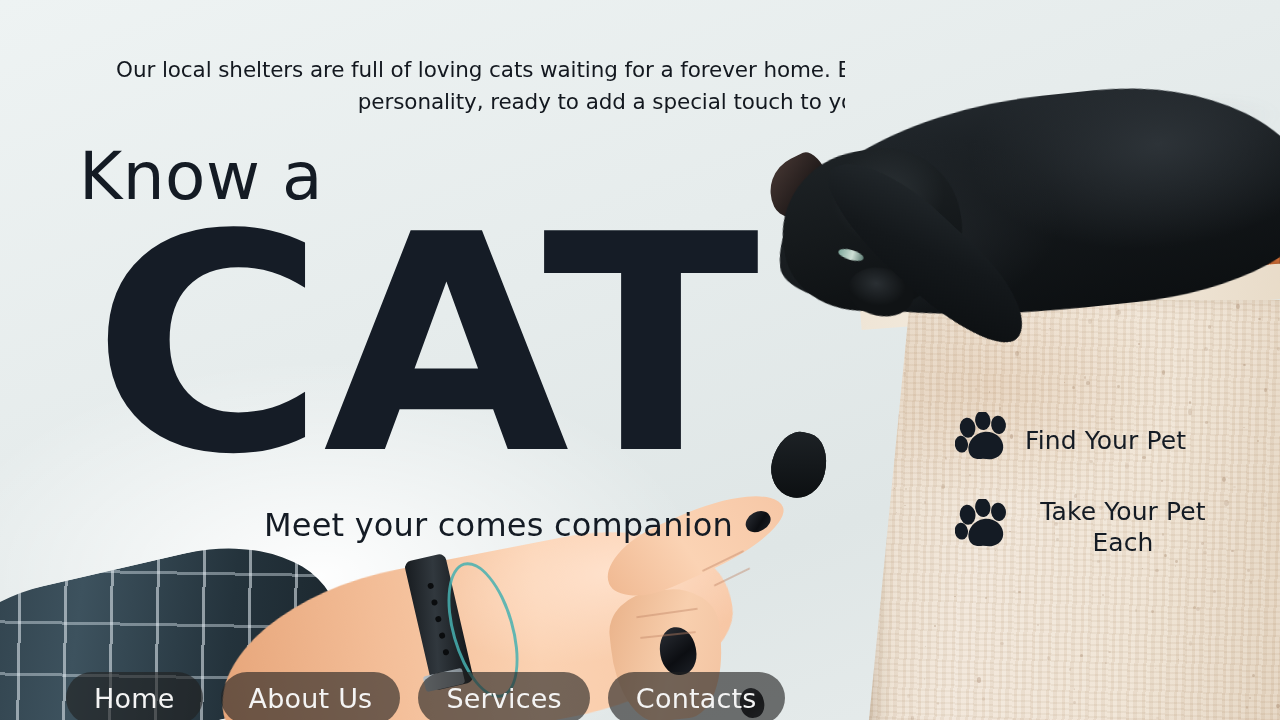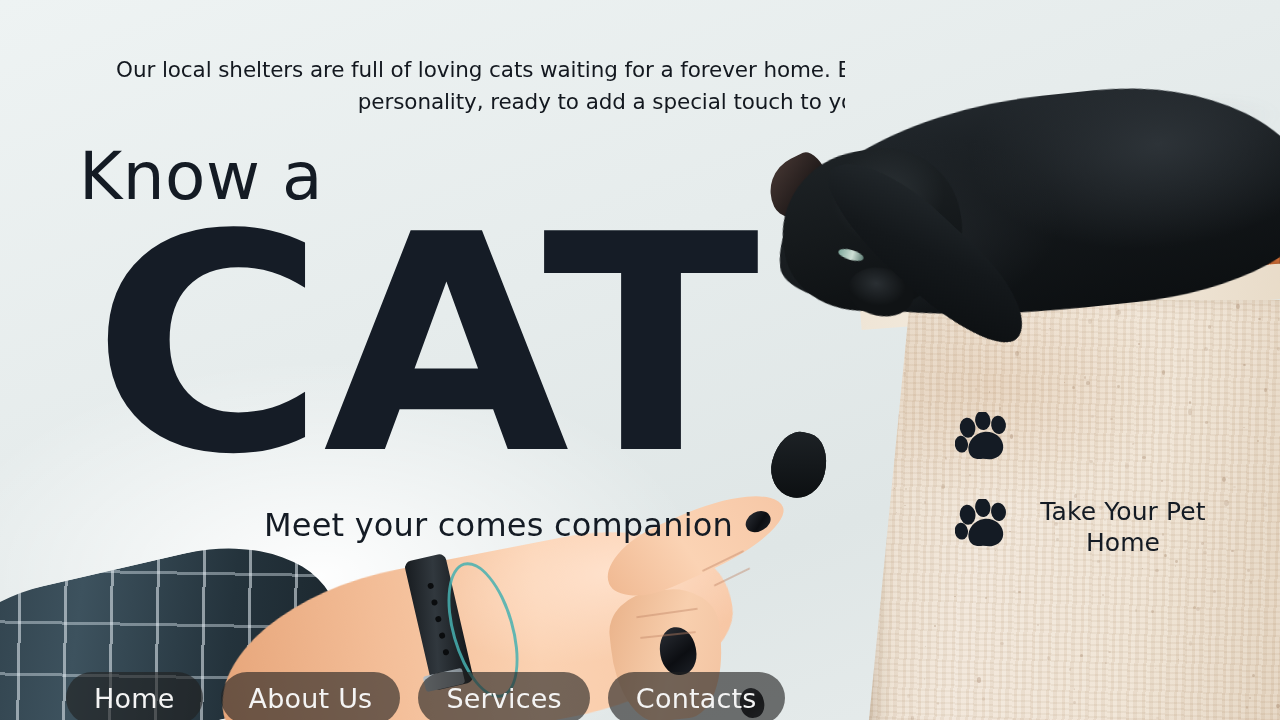--- a/index.html
+++ b/index.html
@@ -867,36 +867,37 @@
         <svg viewBox="0 0 58 56" width="58" height="56" aria-hidden="true">
           <g fill="#141b24" transform="rotate(-8 29 28)">
             <ellipse cx="14.5" cy="13.5" rx="7.8" ry="10"></ellipse>
             <ellipse cx="30.5" cy="8.5" rx="7.6" ry="9.6"></ellipse>
             <ellipse cx="45.5" cy="15" rx="7.4" ry="9.2"></ellipse>
             <ellipse cx="6" cy="29" rx="6.6" ry="8.4"></ellipse>
             <path d="M30 20c9.6 0 17.2 7.4 17.2 15.6 0 7.8-6 12.4-13.6 12.4-4 0-6-1.6-10-1.6-6.2 0-11.4-3.6-11.4-10.4C12.2 27.8 20.4 20 30 20z"></path>
           </g>
         </svg>
       </span>
+      <span class="feature-label">Find Your Pet</span>
     </div>
 
 
     <div class="feature feature-3">
       <span class="paw">
         <svg viewBox="0 0 58 56" width="58" height="56" aria-hidden="true">
           <g fill="#141b24" transform="rotate(-8 29 28)">
             <ellipse cx="14.5" cy="13.5" rx="7.8" ry="10"></ellipse>
             <ellipse cx="30.5" cy="8.5" rx="7.6" ry="9.6"></ellipse>
             <ellipse cx="45.5" cy="15" rx="7.4" ry="9.2"></ellipse>
             <ellipse cx="6" cy="29" rx="6.6" ry="8.4"></ellipse>
             <path d="M30 20c9.6 0 17.2 7.4 17.2 15.6 0 7.8-6 12.4-13.6 12.4-4 0-6-1.6-10-1.6-6.2 0-11.4-3.6-11.4-10.4C12.2 27.8 20.4 20 30 20z"></path>
           </g>
         </svg>
       </span>
-      <span class="feature-label">Take Your Pet Home</span>
+      <span class="feature-label">Take Your Pet Each</span>
     </div>
 
   </div>
 
   <nav class="nav">
     <div class="nav-btn">Home</div>
     <div class="nav-btn">About Us</div>
     <div class="nav-btn">Services</div>
     <div class="nav-btn">Contacts</div>
   </nav>

